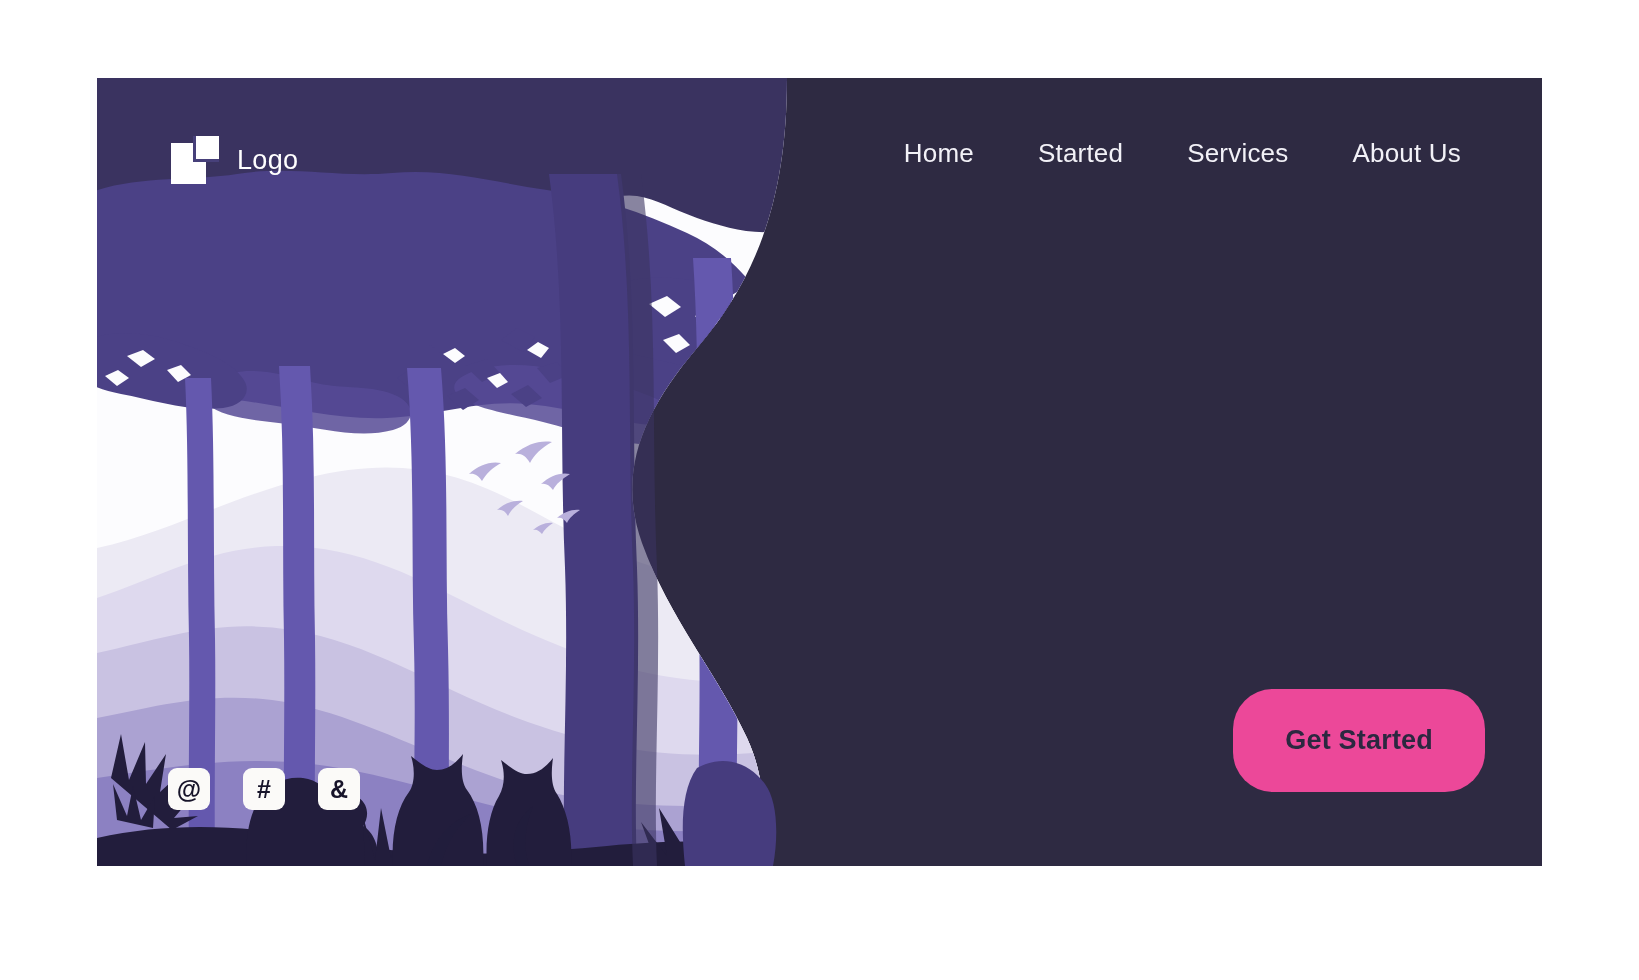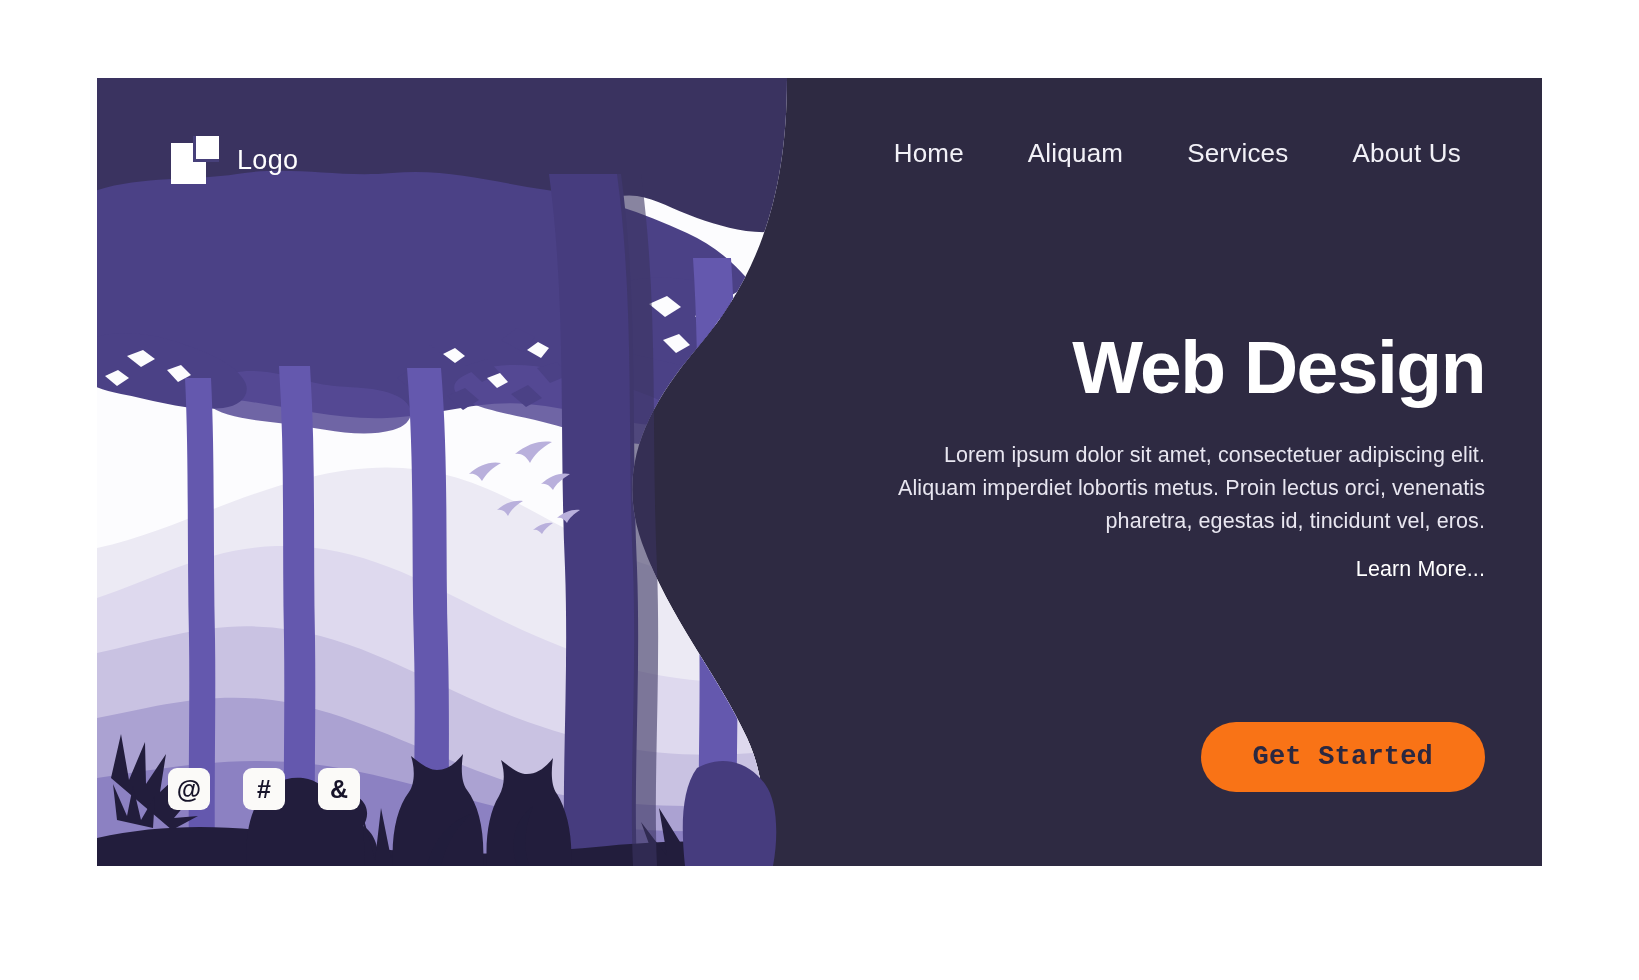--- a/index.html
+++ b/index.html
@@ -102,30 +102,30 @@
     font-size:21.5px;
     margin-top:18px;
     cursor:pointer;
     letter-spacing:0.1px;
   }
 
   
   #cta {
     position:absolute;
     right:57px; bottom:74px;
-    background:#f97316;
+    background:#ec4899;
     color:#2b2840;
     font-size:27px;
     font-weight:700;
     letter-spacing:0.2px;
     border:none;
     border-radius:40px;
-    padding:20px 52px;
+    padding:36px 52px;
     cursor:pointer;
-    font-family:Liberation Mono, monospace;
+    font-family:Liberation Sans, sans-serif;
     z-index:30;
   }
 
   
   #social {
     position:absolute;
     left:71px; bottom:56px;
     display:flex; gap:33px;
     z-index:30;
   }
@@ -313,30 +313,25 @@
     <div id="logo-group">
       <div id="logo-mark">
         <div class="sq-big"></div>
         <div class="sq-small"></div>
       </div>
       <div id="logo-text">Logo</div>
     </div>
 
     <nav id="nav">
       <a class="nav-item">Home</a>
-      <a class="nav-item">Aliquam</a>
+      <a class="nav-item">Started</a>
       <a class="nav-item">Services</a>
       <a class="nav-item">About Us</a>
     </nav>
 
-    <div id="content">
-      <h1 id="headline">Web Design</h1>
-      <p id="body-copy">Lorem ipsum dolor sit amet, consectetuer adipiscing elit. Aliquam imperdiet lobortis metus. Proin lectus orci, venenatis pharetra, egestas id, tincidunt vel, eros.</p>
-      <div id="learn-more">Learn More...</div>
-    </div>
 
     <button id="cta">Get Started</button>
 
     <div id="social">
       <div class="social-badge">@</div>
       <div class="social-badge">#</div>
       <div class="social-badge">&amp;</div>
     </div>
 
   </div>

